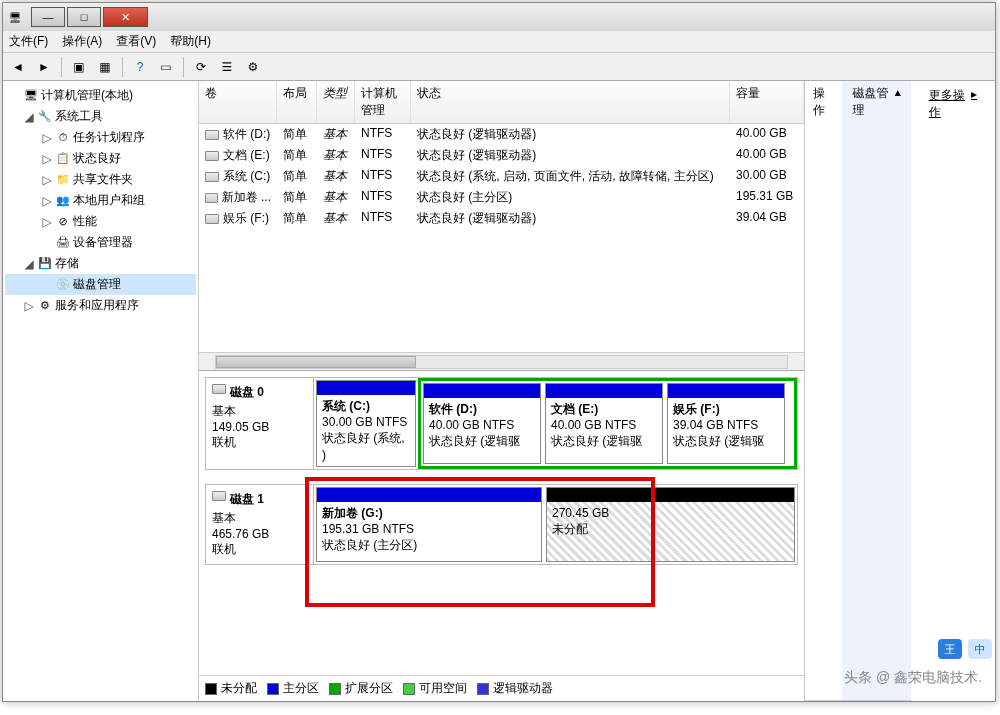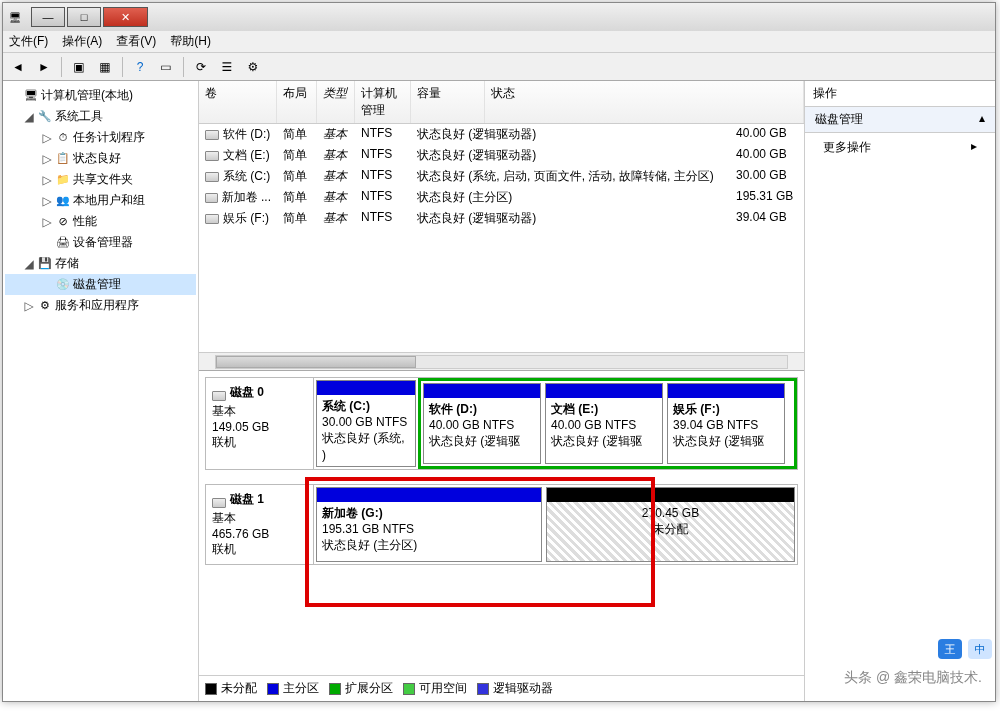--- a/index.html
+++ b/index.html
@@ -33,36 +33,36 @@
 .lrow { display: flex; padding: 1px 0; }
 .lrow .lc { padding: 1px 6px; white-space: nowrap; overflow: hidden; }
 .lrow .c-vol { display: flex; align-items: center; gap: 4px; }
 .diskicon { width: 14px; height: 10px; border: 1px solid #888; border-radius: 1px; background: linear-gradient(#eee,#ccc); display: inline-block; }
 .hscroll { height: 18px; background: #f0f0f0; border-top: 1px solid #ccc; display: flex; align-items: center; }
 .hscroll .track { flex:1; height:14px; background:#e8e8e8; border:1px solid #ccc; position:relative; margin:0 16px;}
 .hscroll .thumb { position:absolute; left:0; top:0; bottom:0; width:200px; background:linear-gradient(#ddd,#c0c0c0); border:1px solid #aaa;}
 .diagram { flex: 1; overflow: auto; padding: 6px; background: #fff; position: relative; }
 .diskrow { display: flex; margin-bottom: 14px; border: 1px solid #bbb; }
 .diskinfo { width: 108px; padding: 6px; border-right: 1px solid #bbb; background: #fff; }
-.diskinfo .dicn { display:flex; align-items:flex-end; gap:4px; font-weight:bold; margin-bottom:2px;}
+.diskinfo .dicn { display:flex; align-items:flex-start; gap:4px; font-weight:bold; margin-bottom:2px;}
 .diskparts { flex: 1; display: flex; min-height: 78px; position: relative; }
 .part { border: 1px solid #888; margin: 2px; display: flex; flex-direction: column; overflow: hidden; }
 .part .pbar { height: 14px; }
 .part .ptxt { padding: 3px 5px; font-size: 12px; line-height: 1.35; }
 .bar-blue{background:#0000dd;} .bar-black{background:#000;}
 .greenwrap { border: 3px solid #0a0; display: flex; flex: 1; }
 .redbox { position: absolute; border: 4px solid #d00; pointer-events: none; }
-.hatch { background: repeating-linear-gradient(45deg,#ddd,#ddd 3px,#fff 3px,#fff 6px); text-align: center; }
+.hatch { background: repeating-linear-gradient(45deg,#ddd,#ddd 3px,#fff 3px,#fff 6px); }
 .legend { border-top: 1px solid #ccc; padding: 4px 6px; display: flex; align-items: center; gap: 10px; font-size: 12px;}
 .lg { display: inline-flex; align-items: center; gap: 4px; }
 .sw { width: 12px; height: 12px; border: 1px solid #666; }
-.actions { width: 190px; background: #fff; display: flex; flex-direction: column; }
+.actions { width: 190px; background: #fff; display: flex; }
 .actions .ahd { padding: 4px 8px; background: #fff; border-bottom: 1px solid #ccc; }
 .actions .asec { padding: 4px 10px; background: #eef3fb; border-bottom: 1px solid #ccc; display:flex; justify-content:space-between;}
-.actions .aitm { padding: 6px 18px; display:flex; justify-content:space-between; }
+.actions .aitm { padding: 6px 18px; display:flex; justify-content:space-between;text-decoration:underline; }
 .watermark { position: absolute; right: 18px; bottom: 28px; color: #888; font-size: 14px; }
 .floaticons { position:absolute; right:8px; bottom:56px; display:flex; gap:6px;}
 .floaticons span{ width:24px;height:20px;border-radius:4px;background:#2a7de1;color:#fff;display:inline-flex;align-items:center;justify-content:center;font-size:11px;}
 </style>
 </head>
 <body>
 
 <div class="window">
   <div class="titlebar">
     <span class="icn">🖥</span>
@@ -154,22 +154,22 @@
         </div>
     </div>
 
     <div class="center">
       <div class="listwrap">
         <div class="listhdr">
           <div class="lh c-vol">卷</div>
           <div class="lh c-lay">布局</div>
           <div class="lh c-typ">类型</div>
           <div class="lh c-fs">计算机管理</div>
+          <div class="lh c-st">状态</div>
           <div class="lh c-cap">容量</div>
-          <div class="lh c-st">状态</div>
         </div>
         <div class="listrows" id="listrows">
             <div class="lrow">
               <div class="lc c-vol"><span class="diskicon"></span>软件 (D:)</div>
   <div class="lc c-lay">简单</div>
               <div class="lc c-typ">基本</div>
   <div class="lc c-fs">NTFS</div>
               <div class="lc c-st">状态良好 (逻辑驱动器)</div>
               <div class="lc c-cap">40.00 GB</div>
             </div>

